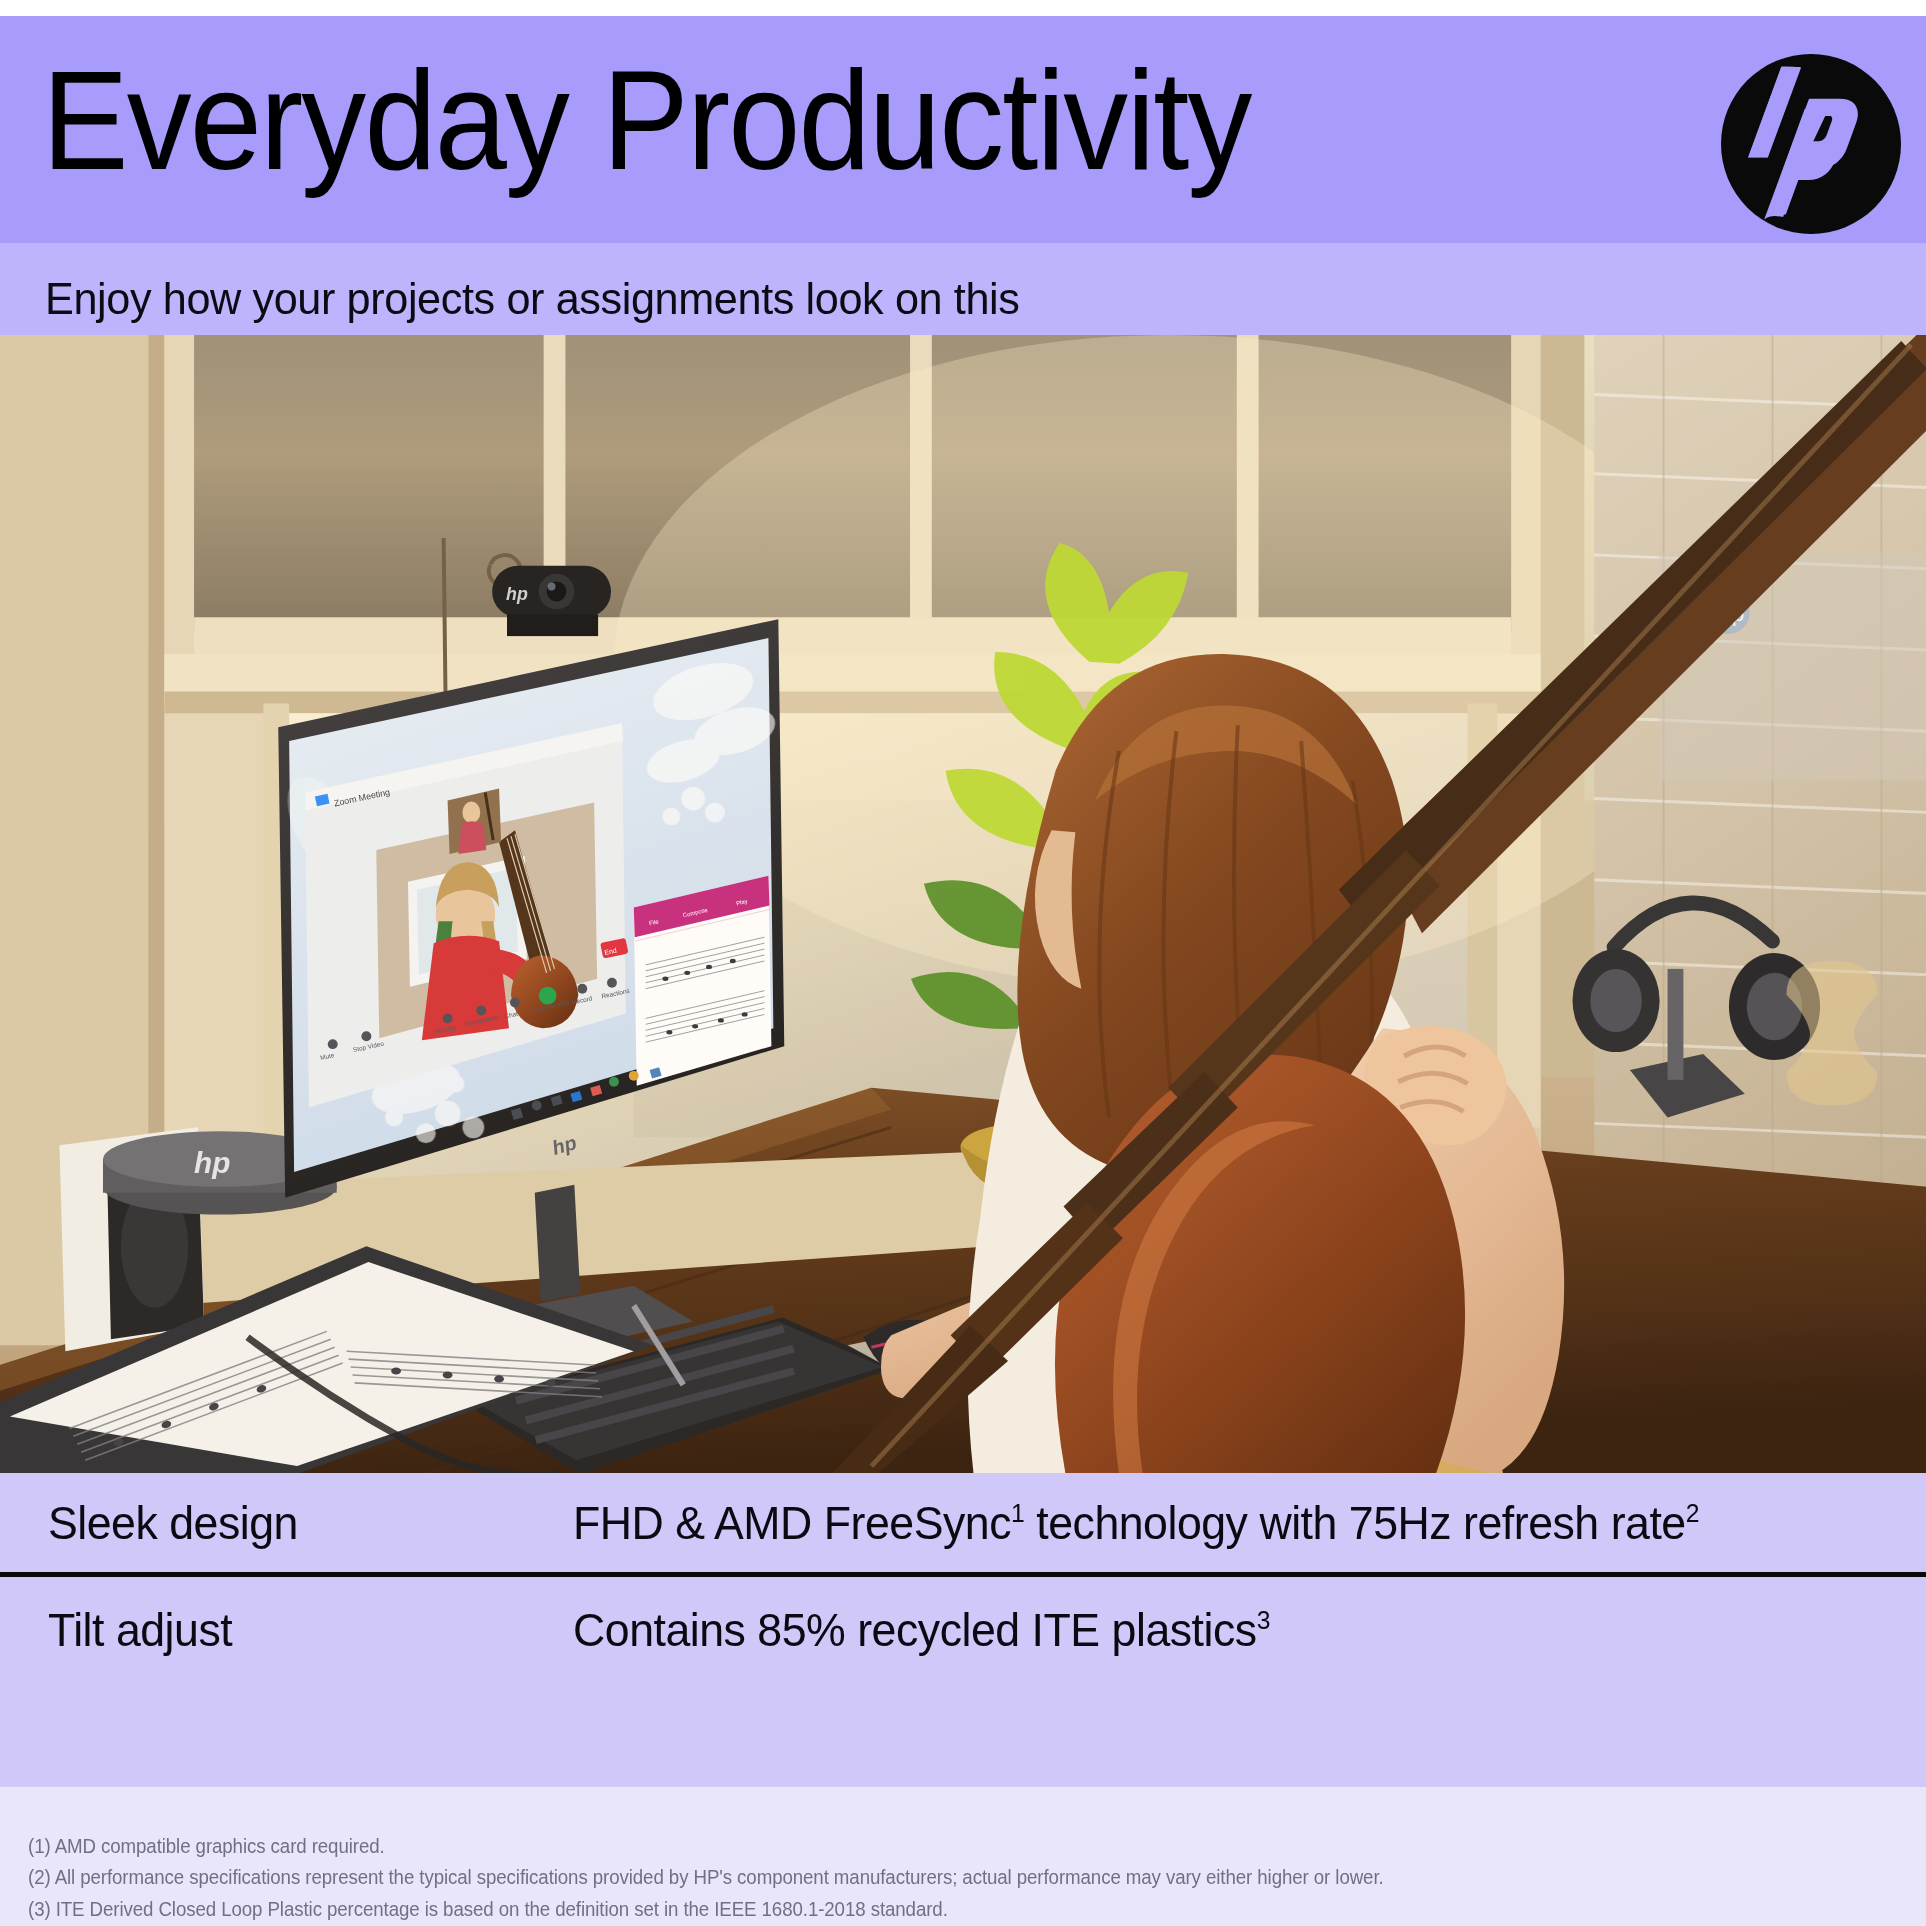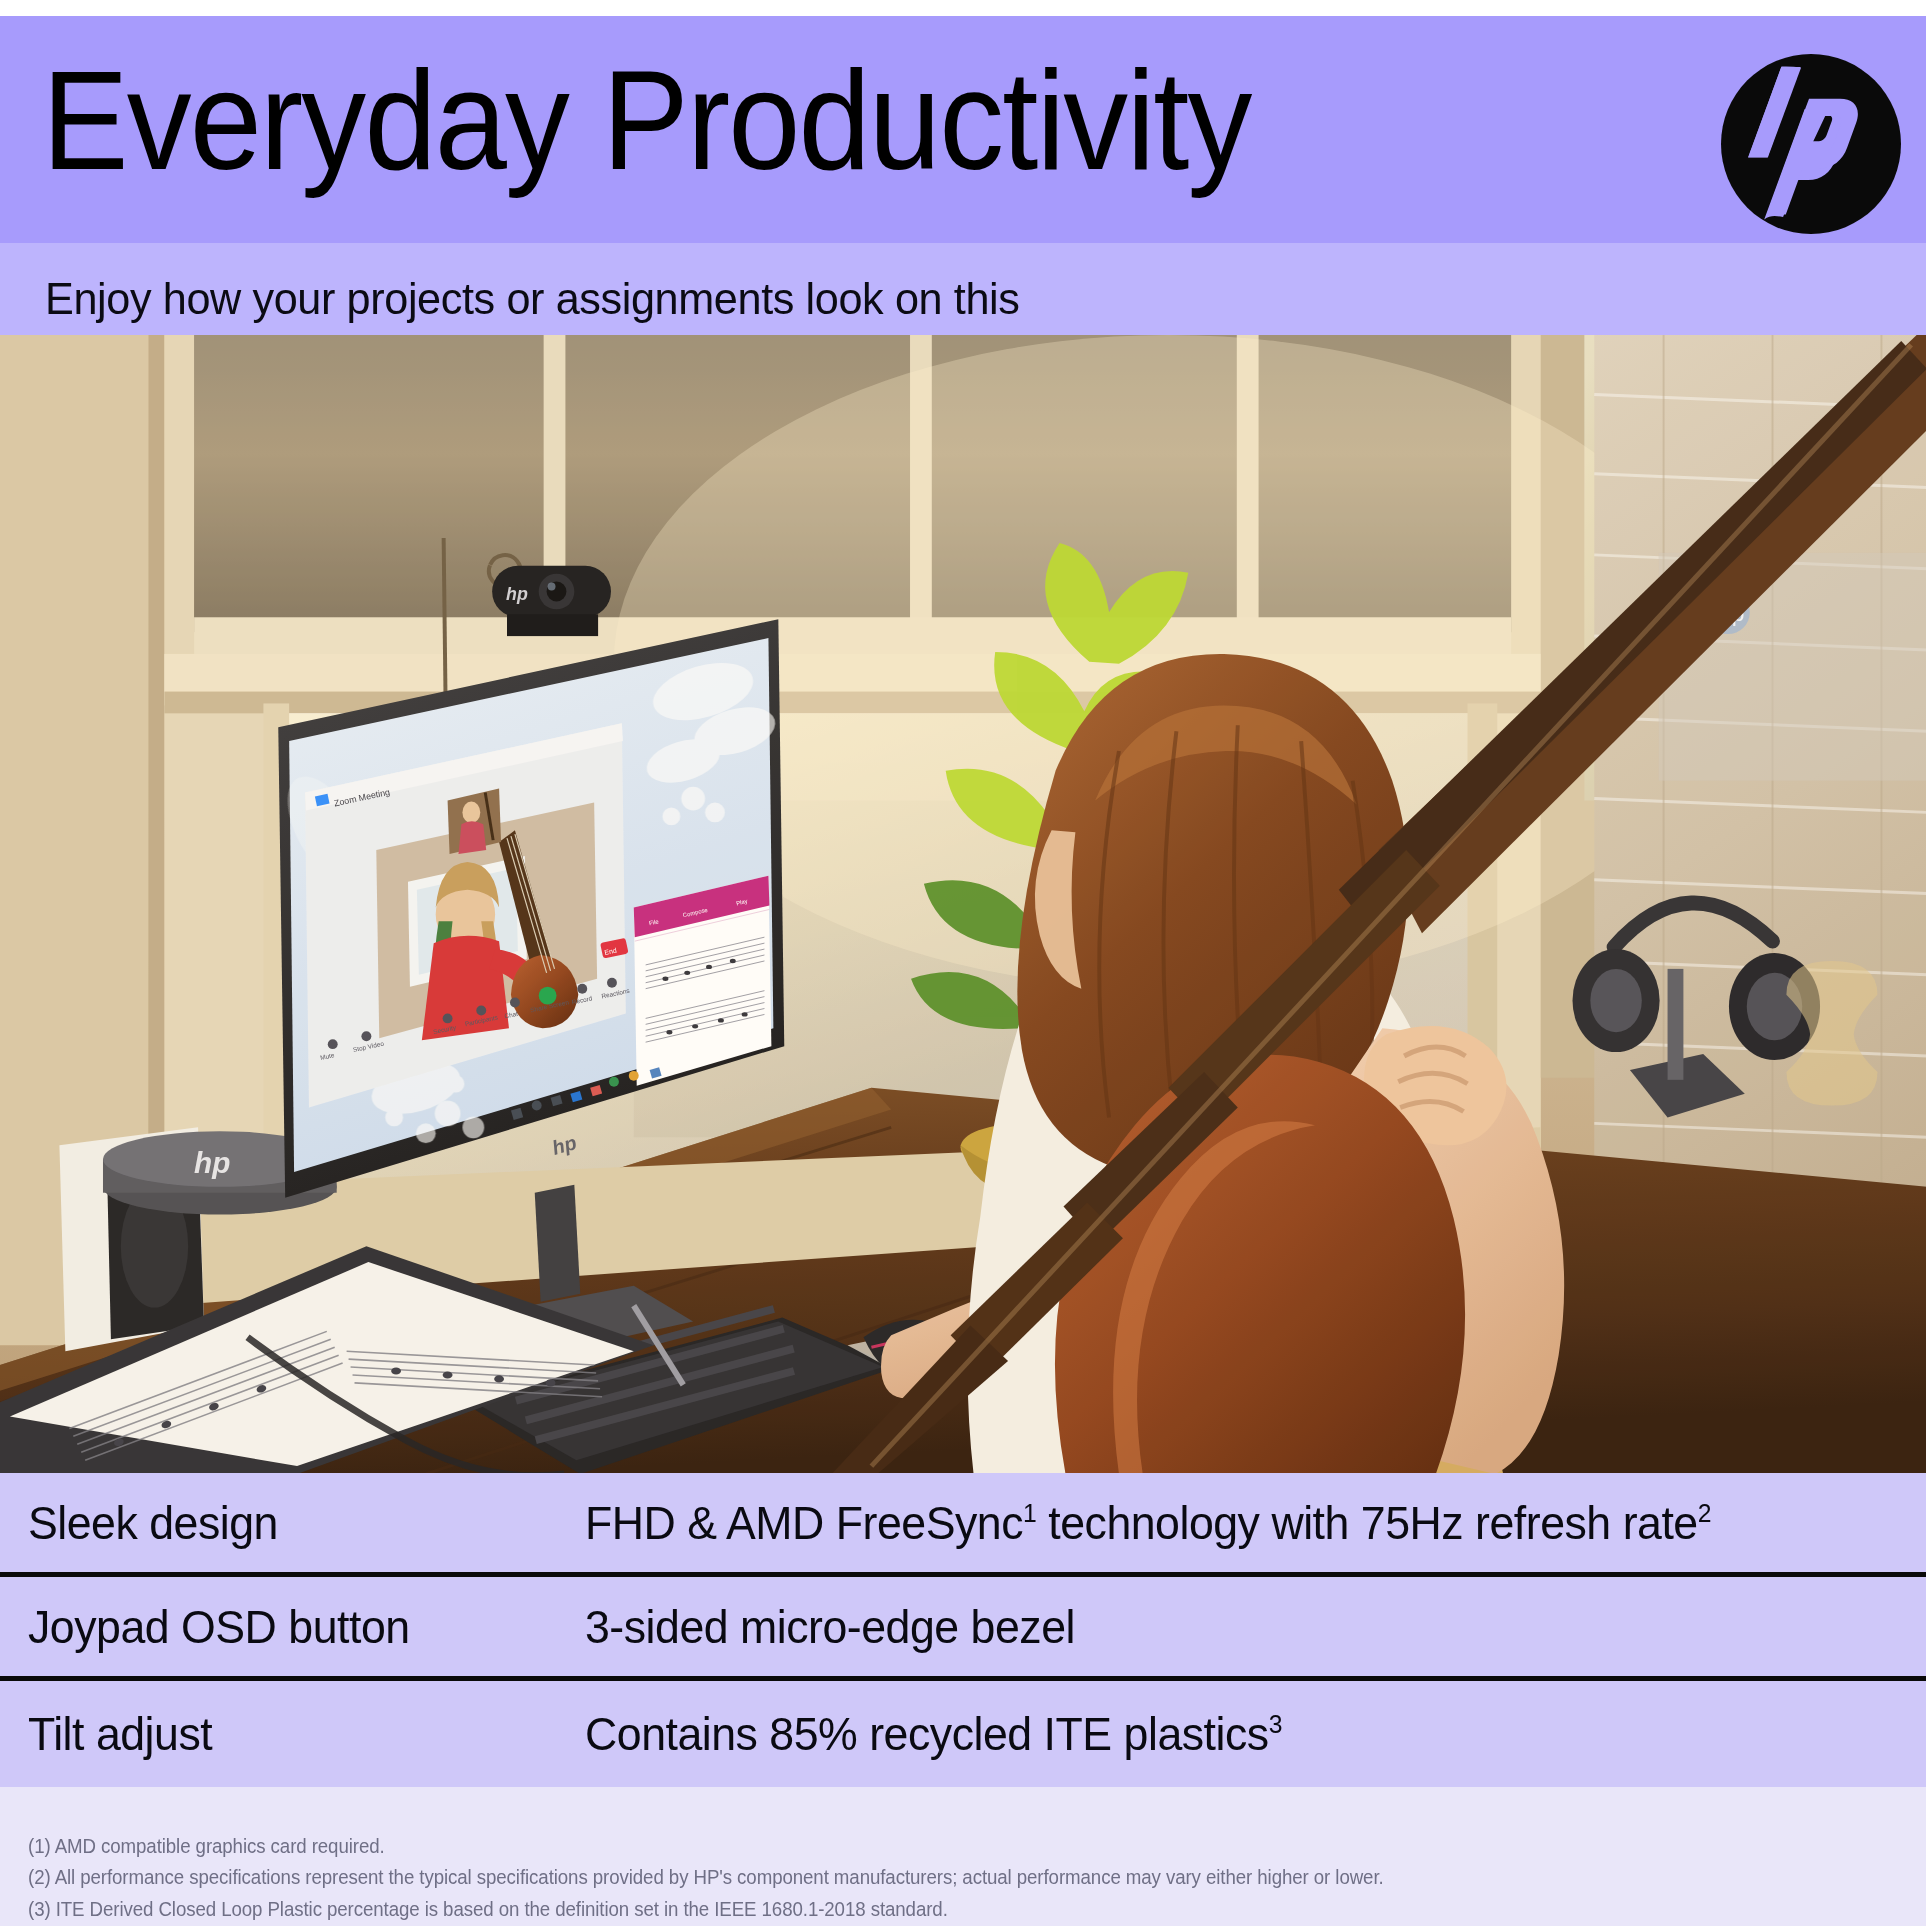--- a/index.html
+++ b/index.html
@@ -61,23 +61,22 @@
 
   
   .specs {
     position:absolute; left:0; top:1473px; width:1927px; height:314px;
     background:#cfc8f9;
   }
   .spec-row {
     position:relative;
     display:flex; align-items:center;
     height:104px;
-    padding-left:28px;
+    padding-left:48px;
     border-bottom:5px solid #0a0a0a;
-    gap:32px;
   }
   .spec-row:last-child { border-bottom:none;justify-content:space-between; }
   .spec-left {
     width:525px;
     font-size:47px;
     color:#0a0a12;
     letter-spacing:-0.5px;
     transform:scaleX(0.95);
     transform-origin:left center;
     white-space:nowrap;
@@ -564,24 +563,20 @@
     </svg>
   </div>
 
   <div class="specs">
 
     <div class="spec-row">
       <div class="spec-left">Sleek design</div>
       <div class="spec-right"><span>FHD &amp; AMD FreeSync</span><span class="sup">1</span><span> technology with 75Hz refresh rate</span><span class="sup">2</span></div>
     </div>
 
-    <div class="spec-row">
-      <div class="spec-left">Joypad OSD button</div>
-      <div class="spec-right"><span>3-sided micro-edge bezel</span><span class="sup"></span></div>
-    </div>
 
     <div class="spec-row">
       <div class="spec-left">Tilt adjust</div>
       <div class="spec-right"><span>Contains 85% recycled ITE plastics</span><span class="sup">3</span></div>
     </div>
 
   </div>
 
   <div class="footnotes">
     <div class="fn">(1) AMD compatible graphics card required.</div>

